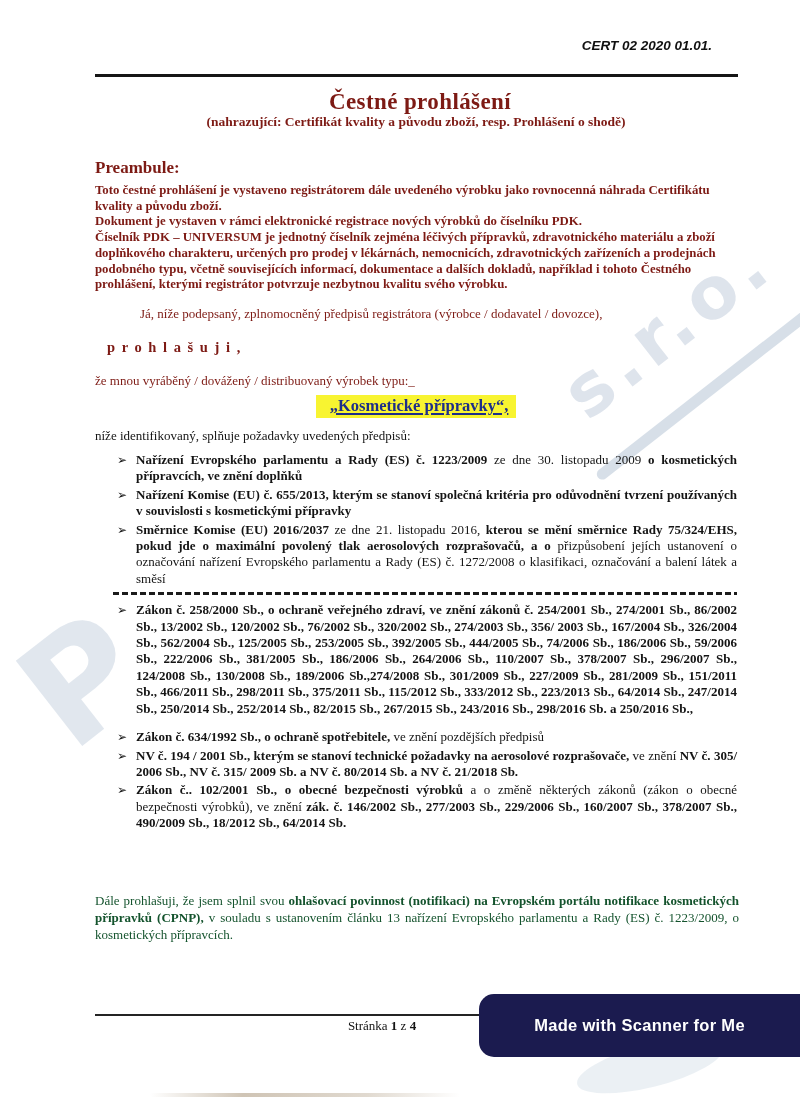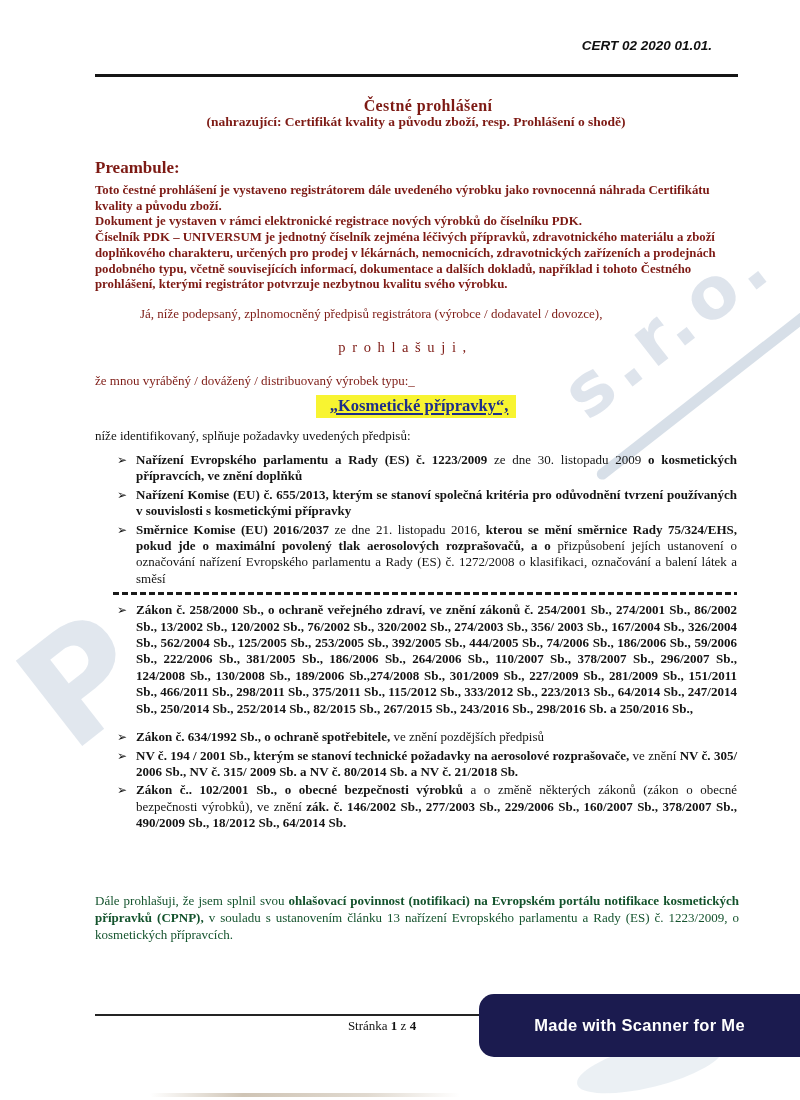--- a/index.html
+++ b/index.html
@@ -8,35 +8,35 @@
     font-family:"Liberation Serif",serif;color:var(--text-black,#1c1c1c);
   }
   .abs{position:absolute;z-index:1;}
   .b{font-weight:bold;}
 
   
   .cert{top:38px;right:88px;font-family:"Liberation Sans",sans-serif;
         font-style:italic;font-weight:bold;font-size:13.5px;color:#111;}
   .rule-top{top:74px;left:95px;width:643px;height:2.5px;background:#151515;}
 
-  .title{top:85px;left:95px;width:642px;text-align:center;margin:12px;
-         font-size:16px;font-weight:bold;color:var(--maroon);letter-spacing:.4px;}
+  .title{top:85px;left:95px;width:642px;text-align:center;margin:4px;
+         font-size:23px;font-weight:bold;color:var(--maroon);letter-spacing:.4px;}
   .subtitle{top:114px;left:79px;width:674px;text-align:center;
             font-size:13.5px;font-weight:bold;color:var(--maroon);}
 
   
   .pre-head{top:158px;left:95px;font-size:17px;font-weight:bold;color:var(--maroon);}
   .pre-body{top:183px;left:95px;width:644px;font-size:12.8px;line-height:1.23;
             font-weight:bold;color:var(--maroon);}
   .pre-body p{margin:0;}
 
   
   .intro{top:306px;left:140px;font-size:13px;color:var(--maroon);}
-  .verb{top:339px;left:82px;width:642px;text-align:center;
-        font-size:14.5px;font-weight:normal;color:var(--maroon);letter-spacing:1.5px;}
+  .verb{top:339px;left:107px;width:642px;
+        font-size:14.5px;font-weight:bold;color:var(--maroon);letter-spacing:1.5px;}
   .prodline{top:373px;left:95px;font-size:13px;color:var(--maroon);}
   .prodwrap{top:395px;left:95px;width:642px;text-align:center;}
   .prodtype{display:inline-block;background:var(--highlight-yellow);color:var(--navy);
             font-size:16.5px;font-weight:bold;padding:1px 8px 2px 14px;
             text-decoration:underline;text-decoration-thickness:1.8px;text-underline-offset:2px;}
   .compl{top:428px;left:95px;font-size:13px;color:#141414;}
 
   
   .regs{top:452px;left:95px;width:642px;}
   .reg-list{list-style:none;margin:0;padding:0 0 0 22px;}

